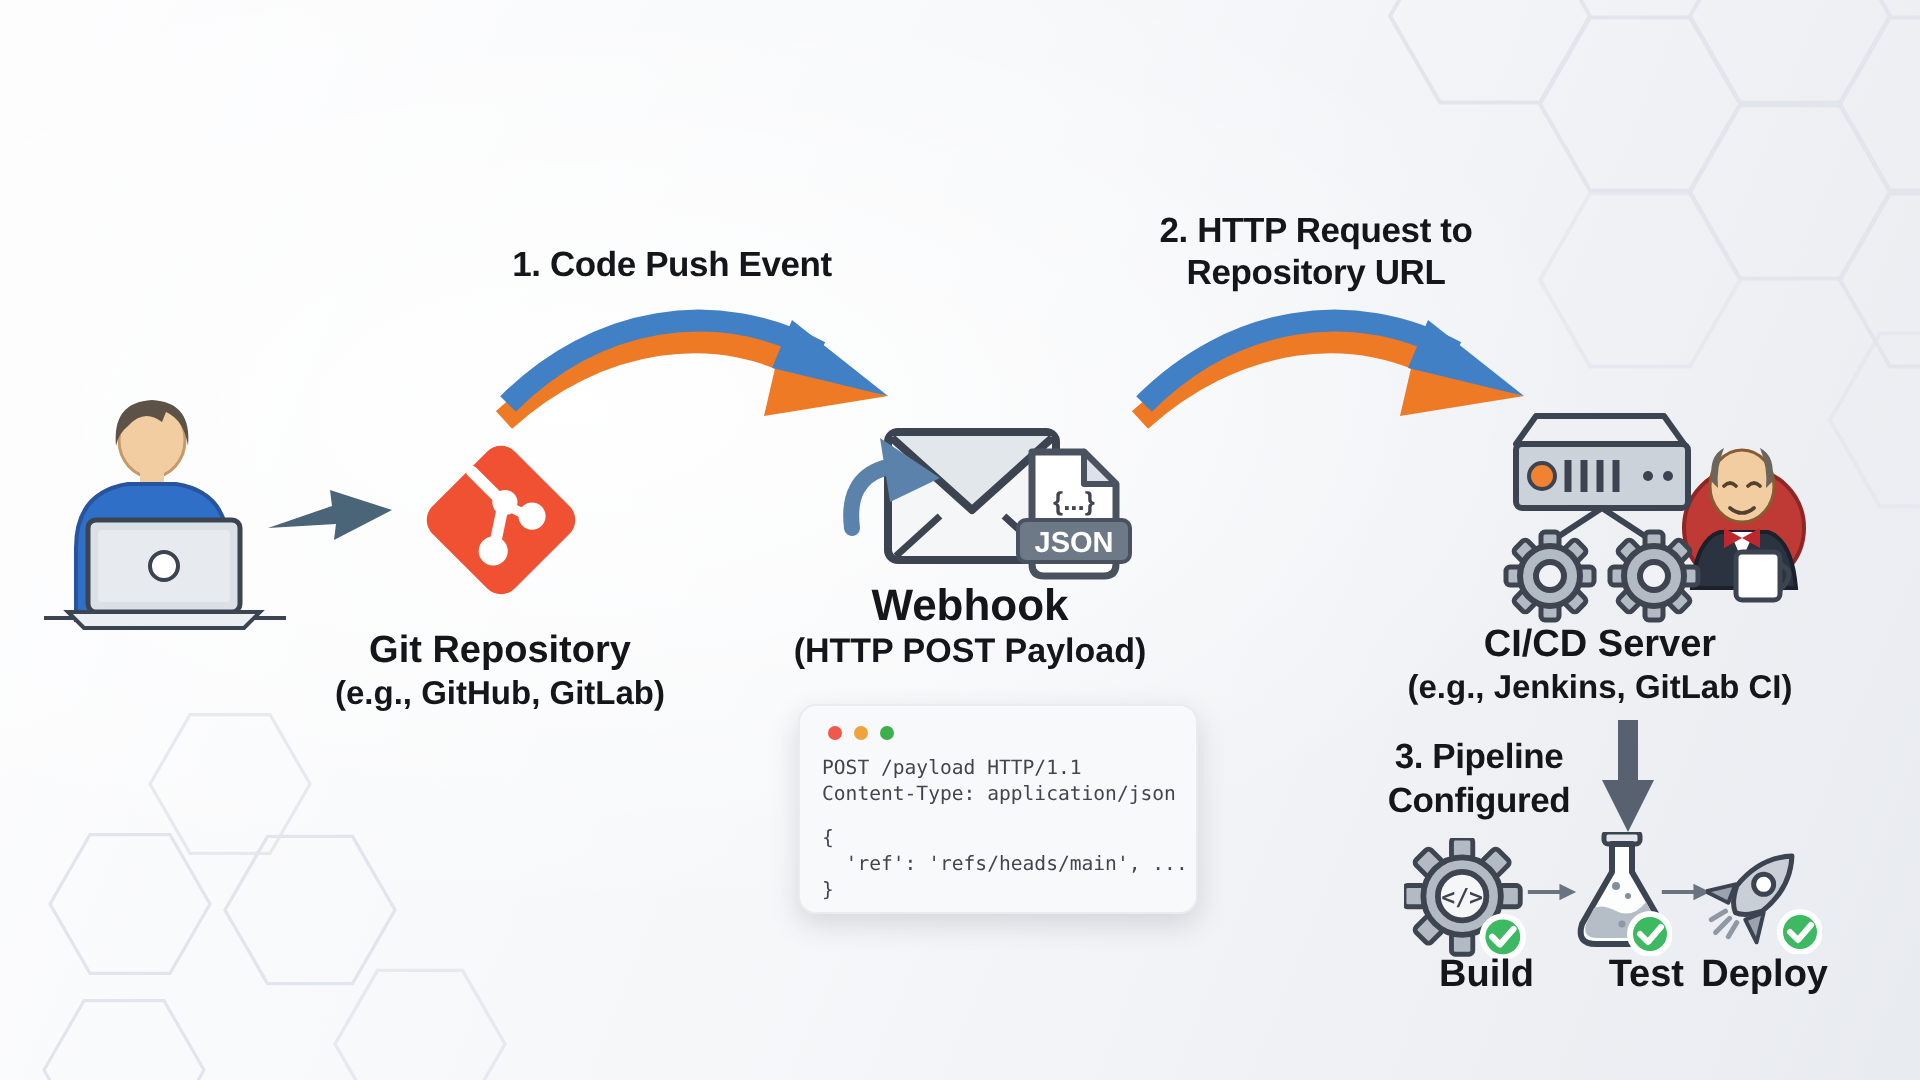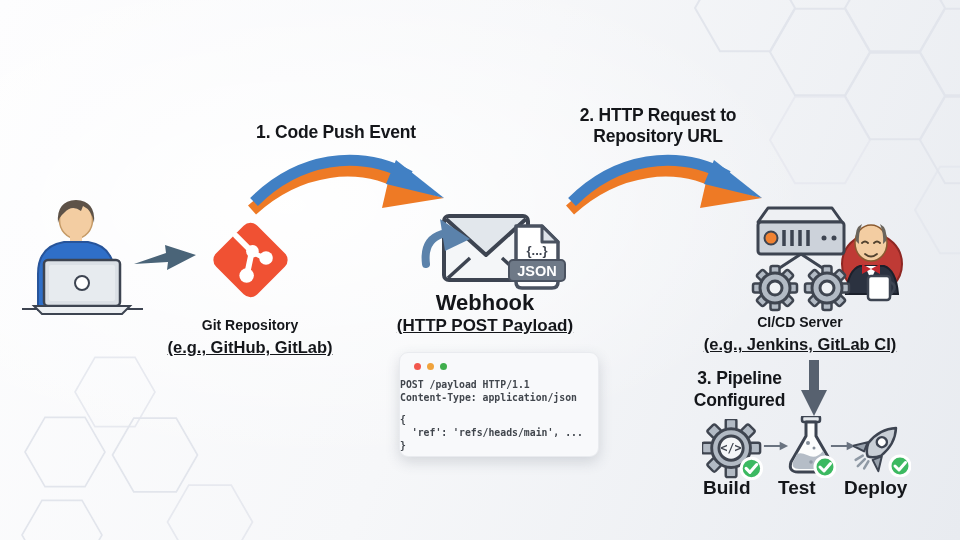--- a/index.html
+++ b/index.html
@@ -7,33 +7,33 @@
   .canvas{
     position:relative;width:960px;height:540px;overflow:hidden;
     background:
       radial-gradient(ellipse at 30% 38%, rgba(255,255,255,.95), rgba(255,255,255,0) 55%),
       linear-gradient(112deg,#fdfdfe 0%,#f6f7f9 48%,#e8ebf0 100%);
   }
   .abs{position:absolute;}
   .hexlayer{left:0;top:0;z-index:0;}
   .content{z-index:1;}
   .h-step{font-weight:700;font-size:17.5px;line-height:20.5px;color:#14161a;text-align:center;letter-spacing:-0.2px;}
-  .node-title{font-weight:700;font-size:14px;line-height:23px;color:#14161a;text-align:center;}
-  .node-sub{font-weight:700;font-size:16.5px;line-height:21px;color:#14161a;text-align:center;text-decoration:underline;}
-  .stage-label{font-weight:700;font-size:19px;line-height:21px;color:#14161a;text-align:left;}
+  .node-title{font-weight:700;font-size:19px;line-height:23px;color:#14161a;text-align:center;}
+  .node-sub{font-weight:700;font-size:16.5px;line-height:21px;color:#14161a;text-align:center;}
+  .stage-label{font-weight:700;font-size:19px;line-height:21px;color:#14161a;text-align:right;}
   .codebox{
     width:198px;height:103px;background:#f8f9fb;border:1px solid #e9ebef;border-radius:9px;
     box-shadow:0 5px 14px rgba(60,70,90,.18);
   }
   .dots{position:absolute;left:14px;top:10px;display:flex;gap:6px;}
   .dot{width:7px;height:7px;border-radius:50%;}
   .dot-red{background:#f2574d;}
   .dot-yellow{background:#f0a33c;}
   .dot-green{background:#3fae4c;}
-  .codelines{position:absolute;left:0;top:25px;right:6px;font-weight:bold;}
+  .codelines{position:absolute;left:11px;top:25px;right:6px;}
   .code-line{font-family:"DejaVu Sans Mono",monospace;font-size:9.8px;line-height:13px;color:#41464d;white-space:pre;height:13px;}
   .code-line--blank{height:9px;}
 </style>
 </head>
 <body>
 
 <div class="canvas">
 
   <svg class="abs hexlayer" width="960" height="540">
     <g fill="none" stroke="#e2e5ec" stroke-width="2">

